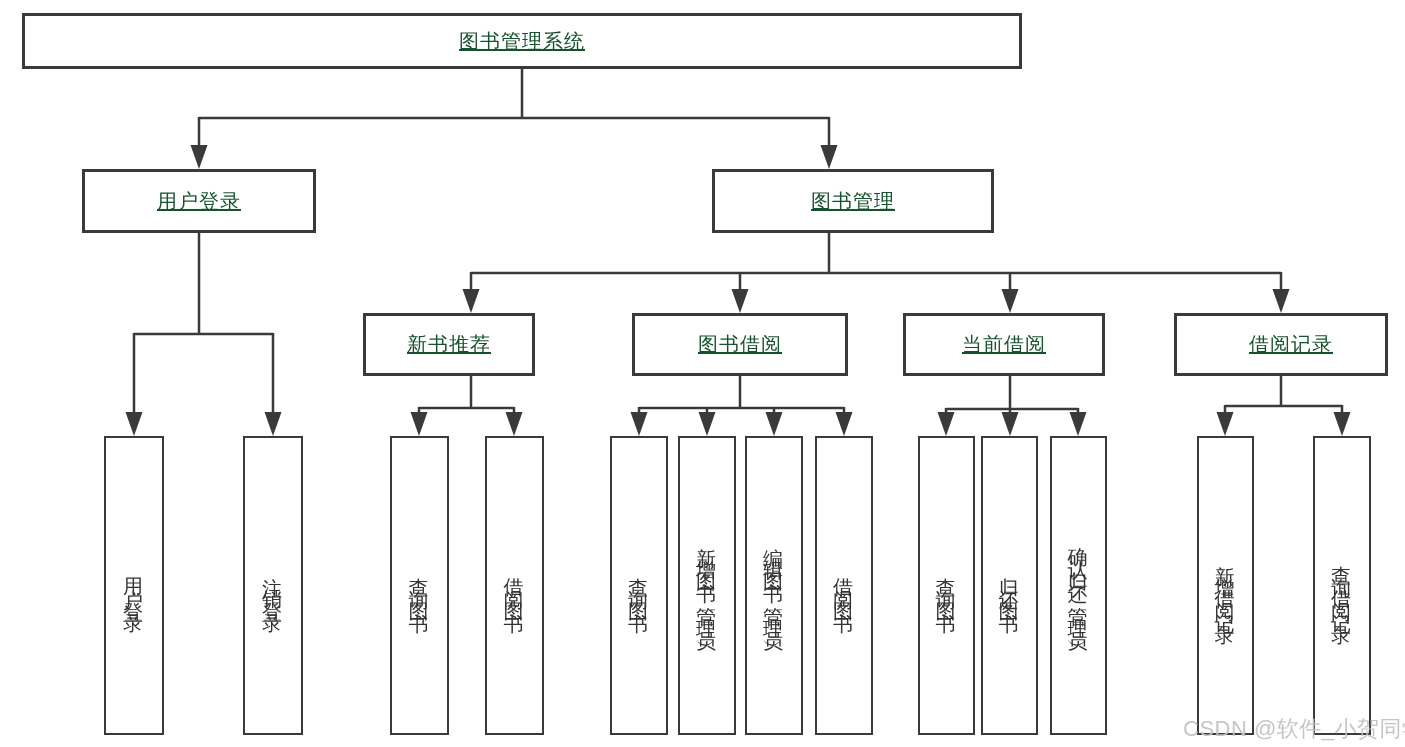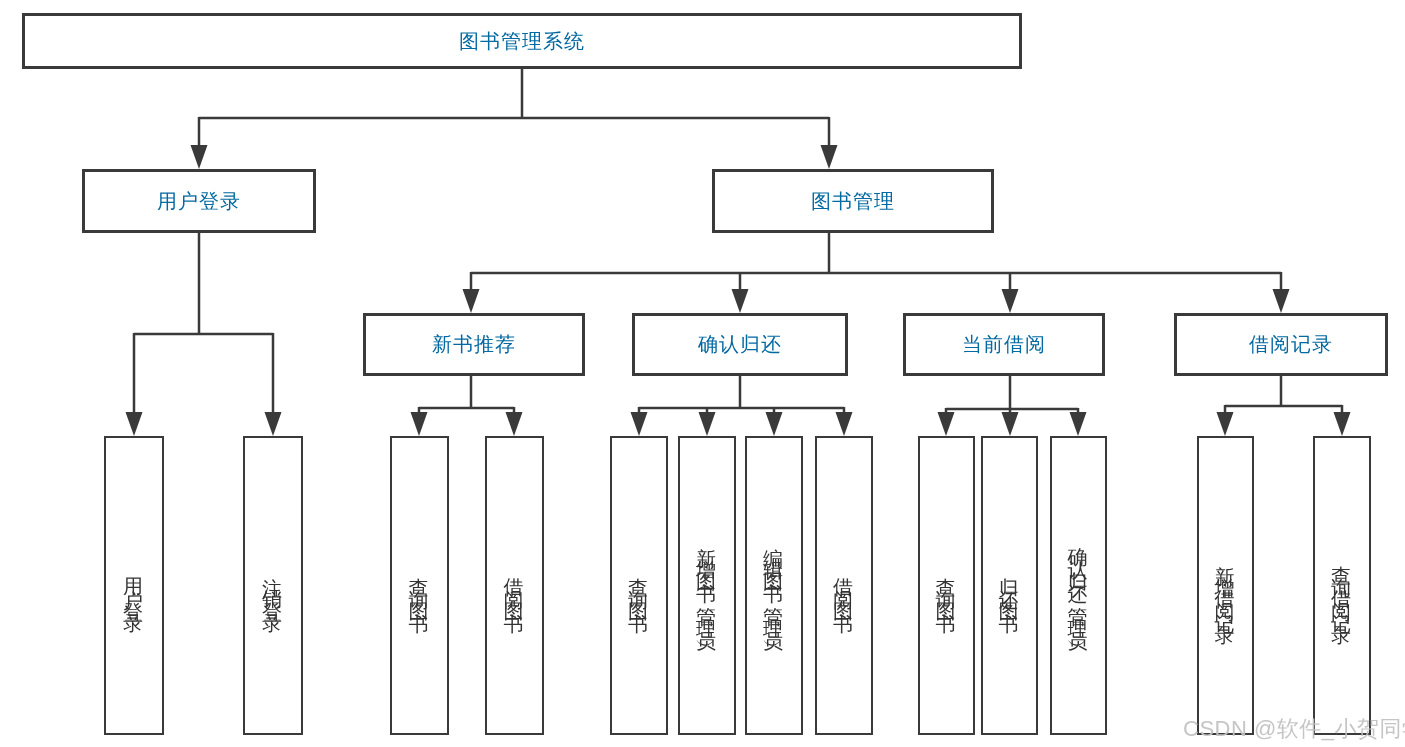--- a/index.html
+++ b/index.html
@@ -20,22 +20,23 @@
   .box {
     position: absolute;
     box-sizing: border-box;
     background: #ffffff;
     border: 3px solid #3a3a3a;
     display: flex;
     align-items: center;
     justify-content: center;
     font-size: 20px;
     letter-spacing: 1px;
-    color: #0369a1;
+    color: #14532d;
     white-space: nowrap;
+    text-decoration: underline;
   }
   .leaf {
     position: absolute;
     box-sizing: border-box;
     background: #ffffff;
     border: 2.5px solid #3a3a3a;
     display: flex;
     align-items: center;
     justify-content: center;
     writing-mode: vertical-rl;
@@ -51,21 +52,21 @@
     font-size: 22px;
     letter-spacing: 0.5px;
     color: rgba(194,194,194,0.95);
     z-index: 5;
     white-space: nowrap;
   }
   
   #n-root  { left: 22px;   top: 13px;  width: 1000px; height: 56px; }
   #n-login { left: 82px;   top: 169px; width: 234px;  height: 64px; }
   #n-mgmt  { left: 712px;  top: 169px; width: 282px;  height: 64px; }
-  #n-newbook { left: 363px;  top: 313px; width: 222px; height: 63px; }
+  #n-newbook { left: 363px;  top: 313px; width: 172px; height: 63px; }
   #n-borrow  { left: 632px;  top: 313px; width: 216px; height: 63px; }
   #n-current { left: 903px;  top: 313px; width: 202px; height: 63px; }
   #n-records { left: 1174px; top: 313px; width: 214px; height: 63px; padding-left: 20px; }
   #l-userlogin { left: 104px;  top: 436px; width: 60px; height: 299px; }
   #l-logout    { left: 243px;  top: 436px; width: 60px; height: 299px; }
   #l-query1    { left: 390px;  top: 436px; width: 59px; height: 299px; }
   #l-borrow1   { left: 485px;  top: 436px; width: 59px; height: 299px; }
   #l-query2    { left: 610px;  top: 436px; width: 58px; height: 299px; }
   #l-add       { left: 678px;  top: 436px; width: 58px; height: 299px; }
   #l-edit      { left: 745px;  top: 436px; width: 58px; height: 299px; }
@@ -120,21 +121,21 @@
       <polygon points="1333.5,412 1350.5,412 1342,436"></polygon>
     </g>
   </svg>
 
   <div class="box" id="n-root">图书管理系统</div>
 
   <div class="box" id="n-login">用户登录</div>
   <div class="box" id="n-mgmt">图书管理</div>
 
   <div class="box" id="n-newbook">新书推荐</div>
-  <div class="box" id="n-borrow">确认归还</div>
+  <div class="box" id="n-borrow">图书借阅</div>
   <div class="box" id="n-current">当前借阅</div>
   <div class="box" id="n-records">借阅记录</div>
 
   <div class="leaf" id="l-userlogin">用户登录</div>
   <div class="leaf" id="l-logout">注销登录</div>
 
   <div class="leaf" id="l-query1">查询图书</div>
   <div class="leaf" id="l-borrow1">借阅图书</div>
 
   <div class="leaf" id="l-query2">查询图书</div>

